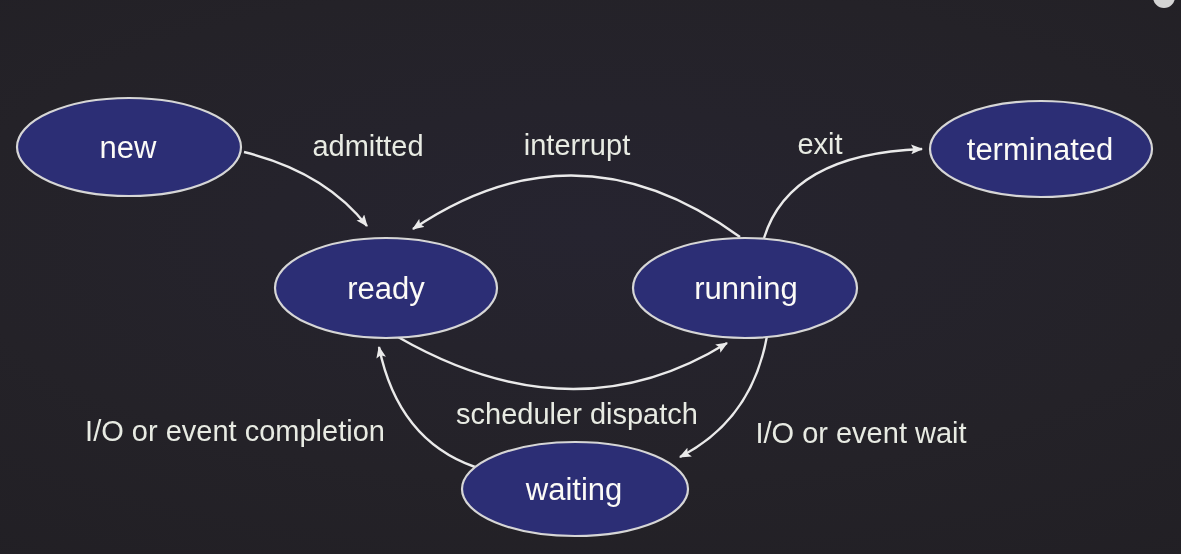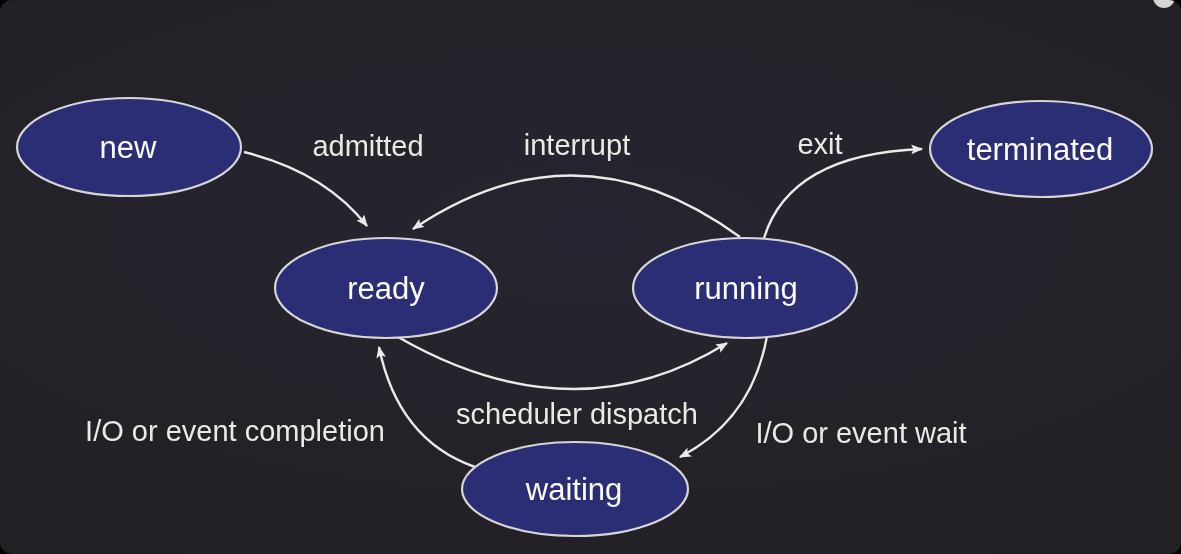--- a/index.html
+++ b/index.html
@@ -5,21 +5,21 @@
   html, body {
     margin: 0;
     padding: 0;
     background: #000;
     font-family: "Liberation Sans", sans-serif;
   }
   .stage {
     position: relative;
     width: 1181px;
     height: 554px;
-    border-radius: 12px;
+    border-radius: 0;
     overflow: hidden;
     background: radial-gradient(ellipse 120% 100% at 50% 42%, #262430 0%, #242228 45%, #1f1d21 100%);
   }
   svg { display: block; }
   .state-shape {
     fill: #2c2e75;
     stroke: #d6d6d6;
     stroke-width: 2.2;
   }
   .state-label {

